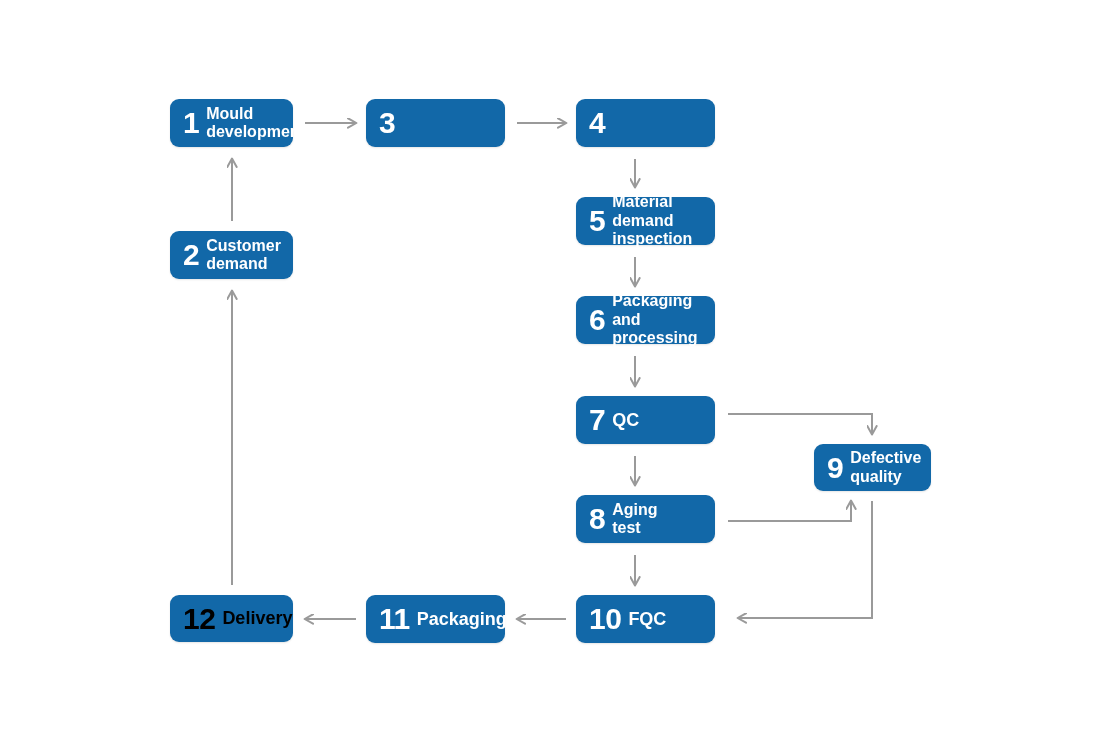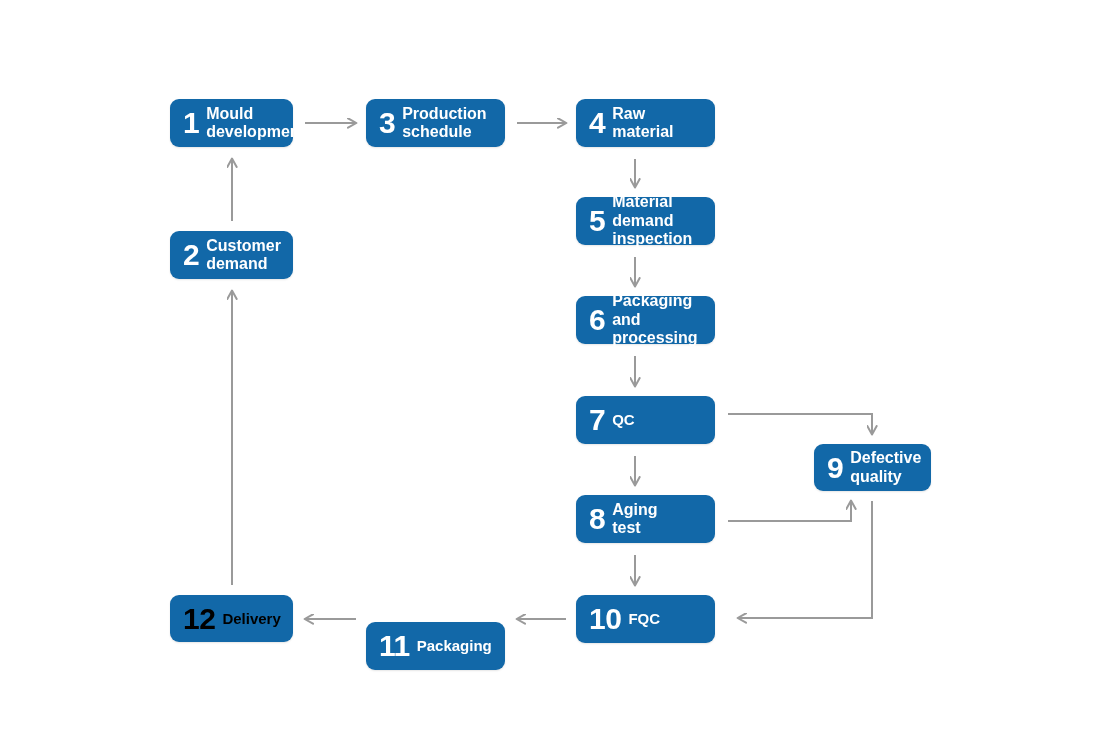--- a/index.html
+++ b/index.html
@@ -42,21 +42,21 @@
     flex: 0 0 auto;
   }
   .node-label {
     font-size: 16px;
     font-weight: bold;
     line-height: 1.15;
     white-space: pre-line;
     flex: 1 1 auto;
   }
   .node-label.small {
-    font-size: 15px;
+    font-size: 18px;
   }
   .arrow-layer {
     position: absolute;
     left: 0;
     top: 0;
     width: 1100px;
     height: 741px;
     pointer-events: none;
   }
 </style>
@@ -108,27 +108,23 @@
     <span class="node-label">Mould
 development</span>
   </div>
   <div class="node" id="node-1" style="left: 170px; top: 231px; width: 123px; height: 48px; background: rgb(18, 104, 168); color: rgb(255, 255, 255);">
     <span class="node-num">2</span>
     <span class="node-label">Customer
 demand</span>
   </div>
   <div class="node" id="node-2" style="left: 366px; top: 99px; width: 139px; height: 48px; background: rgb(18, 104, 168); color: rgb(255, 255, 255);">
     <span class="node-num">3</span>
-    <span class="node-label">Production
-schedule</span>
   </div>
   <div class="node" id="node-3" style="left: 576px; top: 99px; width: 139px; height: 48px; background: rgb(18, 104, 168); color: rgb(255, 255, 255);">
     <span class="node-num">4</span>
-    <span class="node-label">Raw
-material</span>
   </div>
   <div class="node" id="node-4" style="left: 576px; top: 197px; width: 139px; height: 48px; background: rgb(18, 104, 168); color: rgb(255, 255, 255);">
     <span class="node-num">5</span>
     <span class="node-label">Material demand
 inspection</span>
   </div>
   <div class="node" id="node-5" style="left: 576px; top: 296px; width: 139px; height: 48px; background: rgb(18, 104, 168); color: rgb(255, 255, 255);">
     <span class="node-num">6</span>
     <span class="node-label">Packaging and
 processing</span>
@@ -144,21 +140,21 @@
   </div>
   <div class="node" id="node-8" style="left: 814px; top: 444px; width: 117px; height: 47px; background: rgb(18, 104, 168); color: rgb(255, 255, 255);">
     <span class="node-num">9</span>
     <span class="node-label">Defective
 quality</span>
   </div>
   <div class="node" id="node-9" style="left: 576px; top: 595px; width: 139px; height: 48px; background: rgb(18, 104, 168); color: rgb(255, 255, 255); align-items: center;">
     <span class="node-num">10</span>
     <span class="node-label small">FQC</span>
   </div>
-  <div class="node" id="node-10" style="left: 366px; top: 595px; width: 139px; height: 48px; background: rgb(18, 104, 168); color: rgb(255, 255, 255); margin-top: 27px;">
+  <div class="node" id="node-10" style="left: 366px; top: 595px; width: 139px; height: 48px; background: rgb(18, 104, 168); color: rgb(255, 255, 255);">
     <span class="node-num">11</span>
     <span class="node-label small">Packaging</span>
   </div>
   <div class="node" id="node-11" style="left: 170px; top: 595px; width: 123px; height: 47px; background: rgb(18, 104, 168); color: #000000;">
     <span class="node-num">12</span>
     <span class="node-label small">Delivery</span>
   </div>
 
 </div>
 

